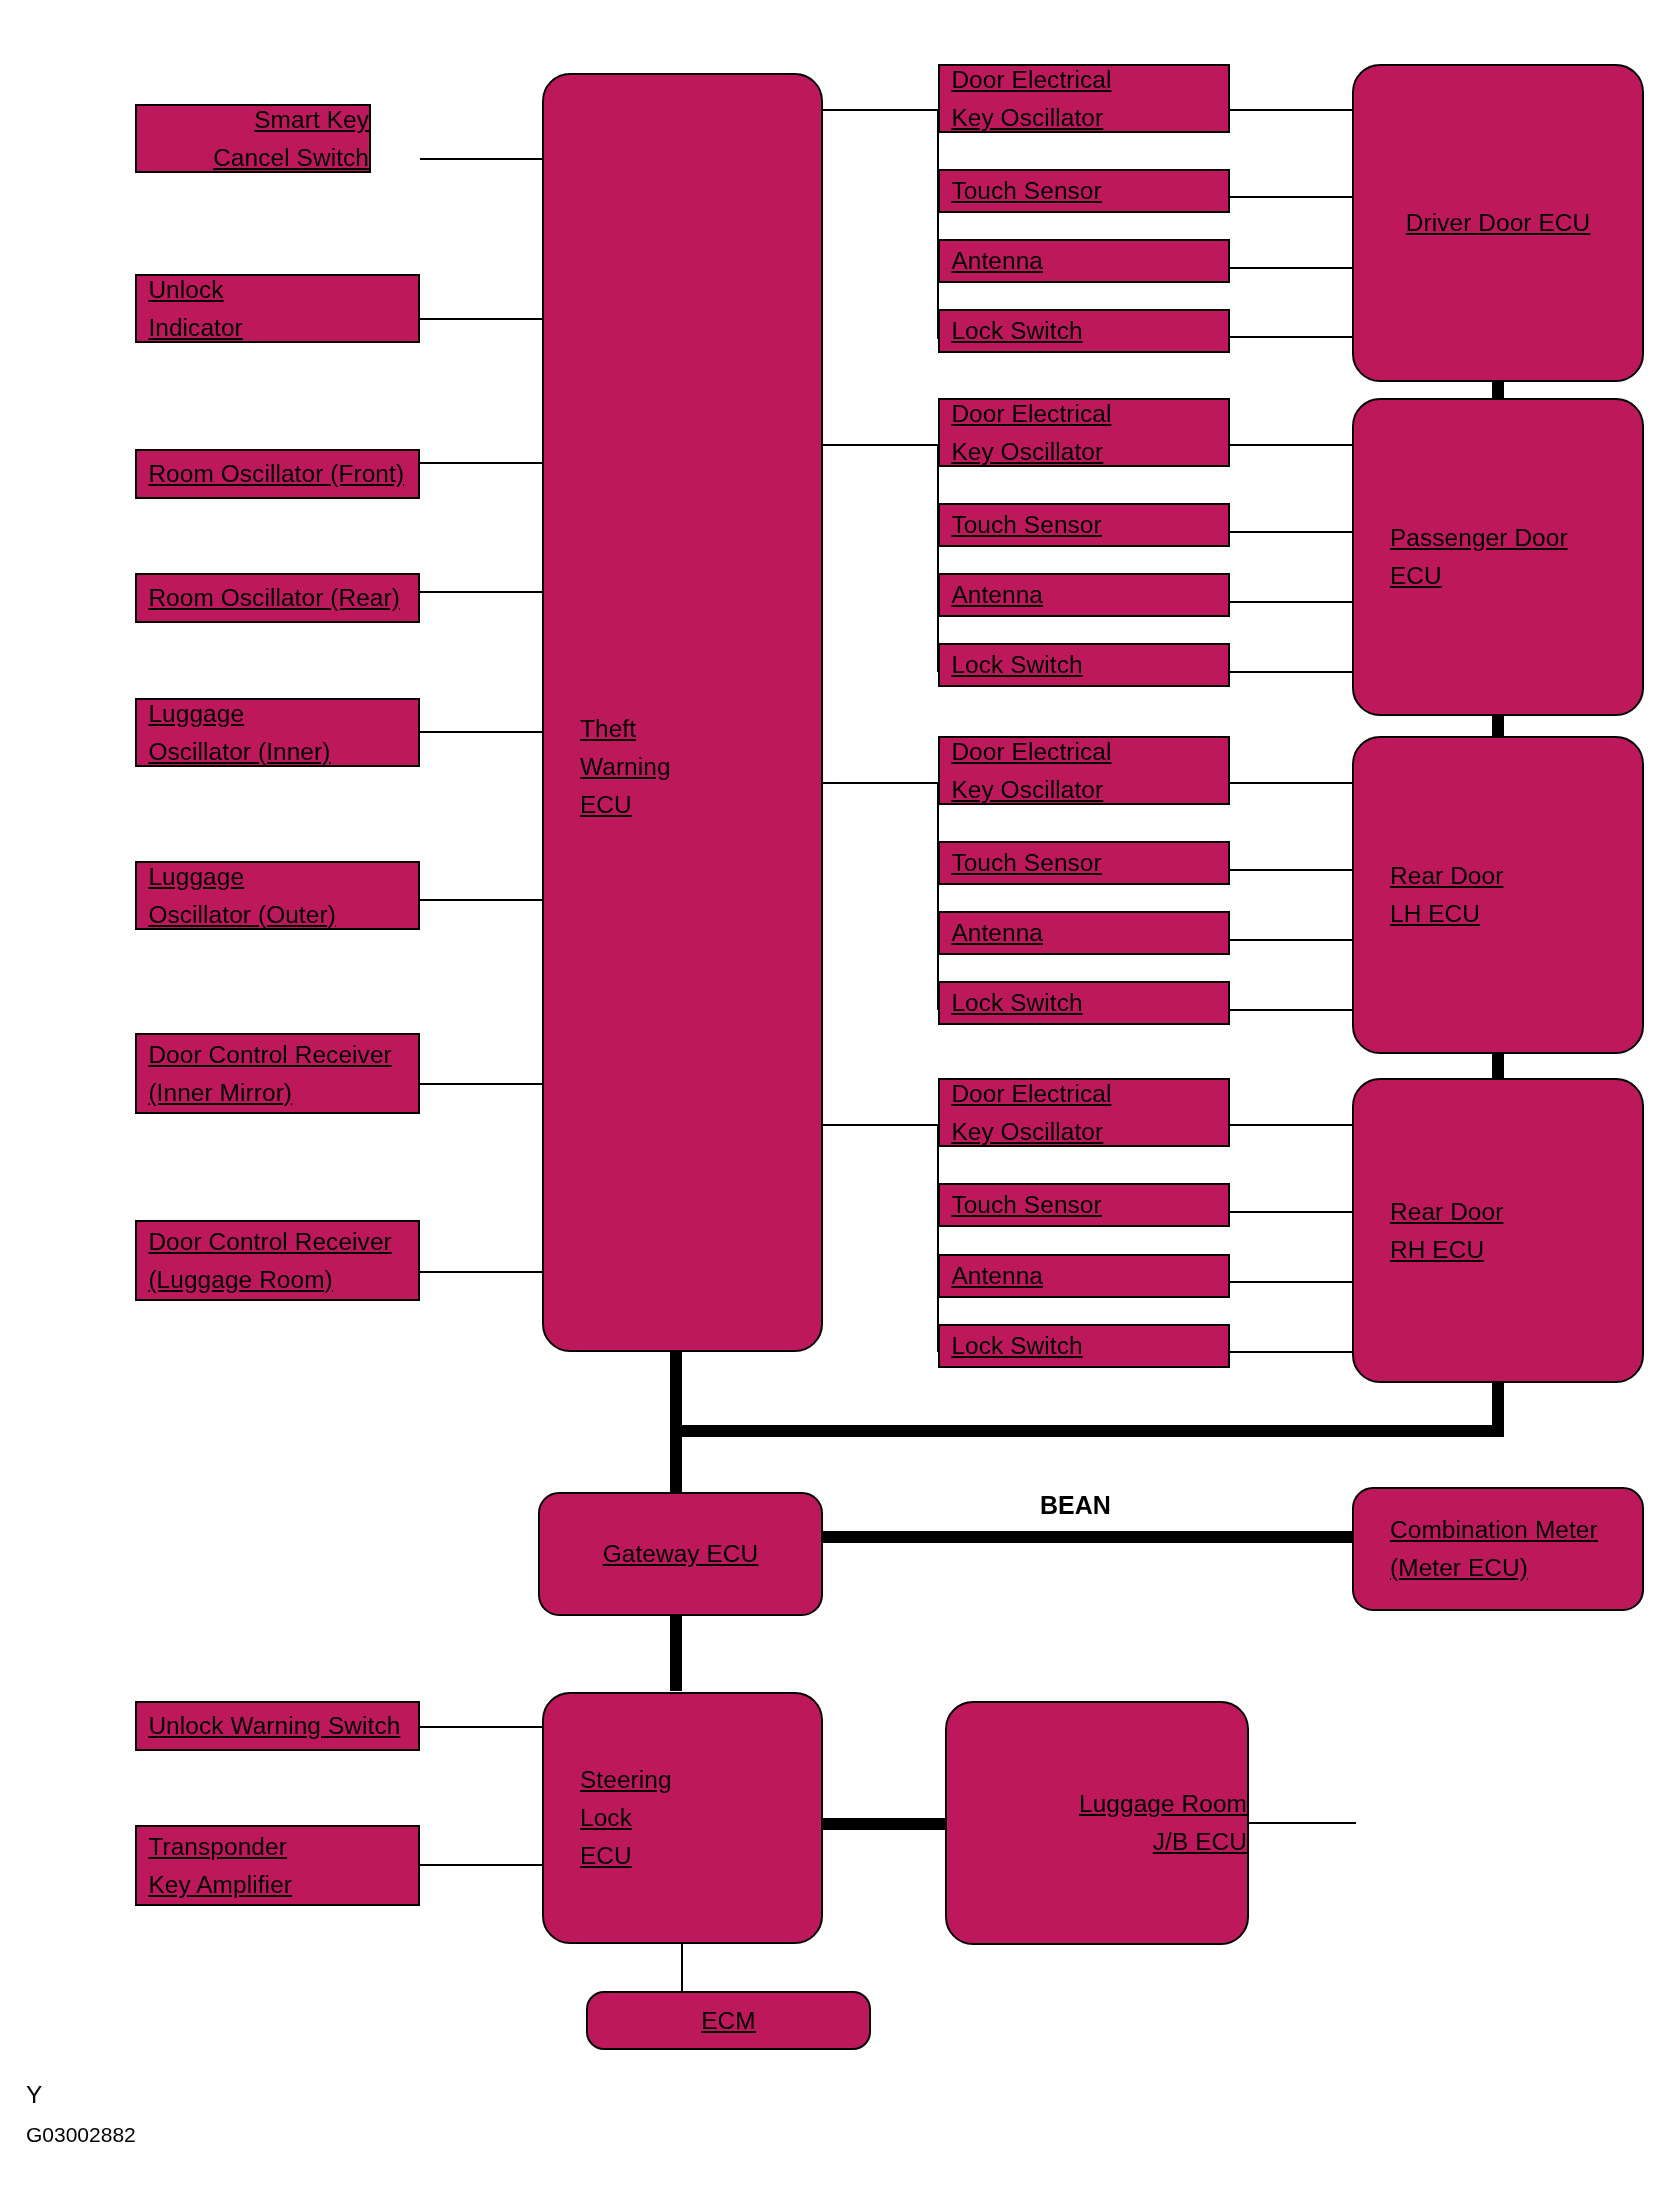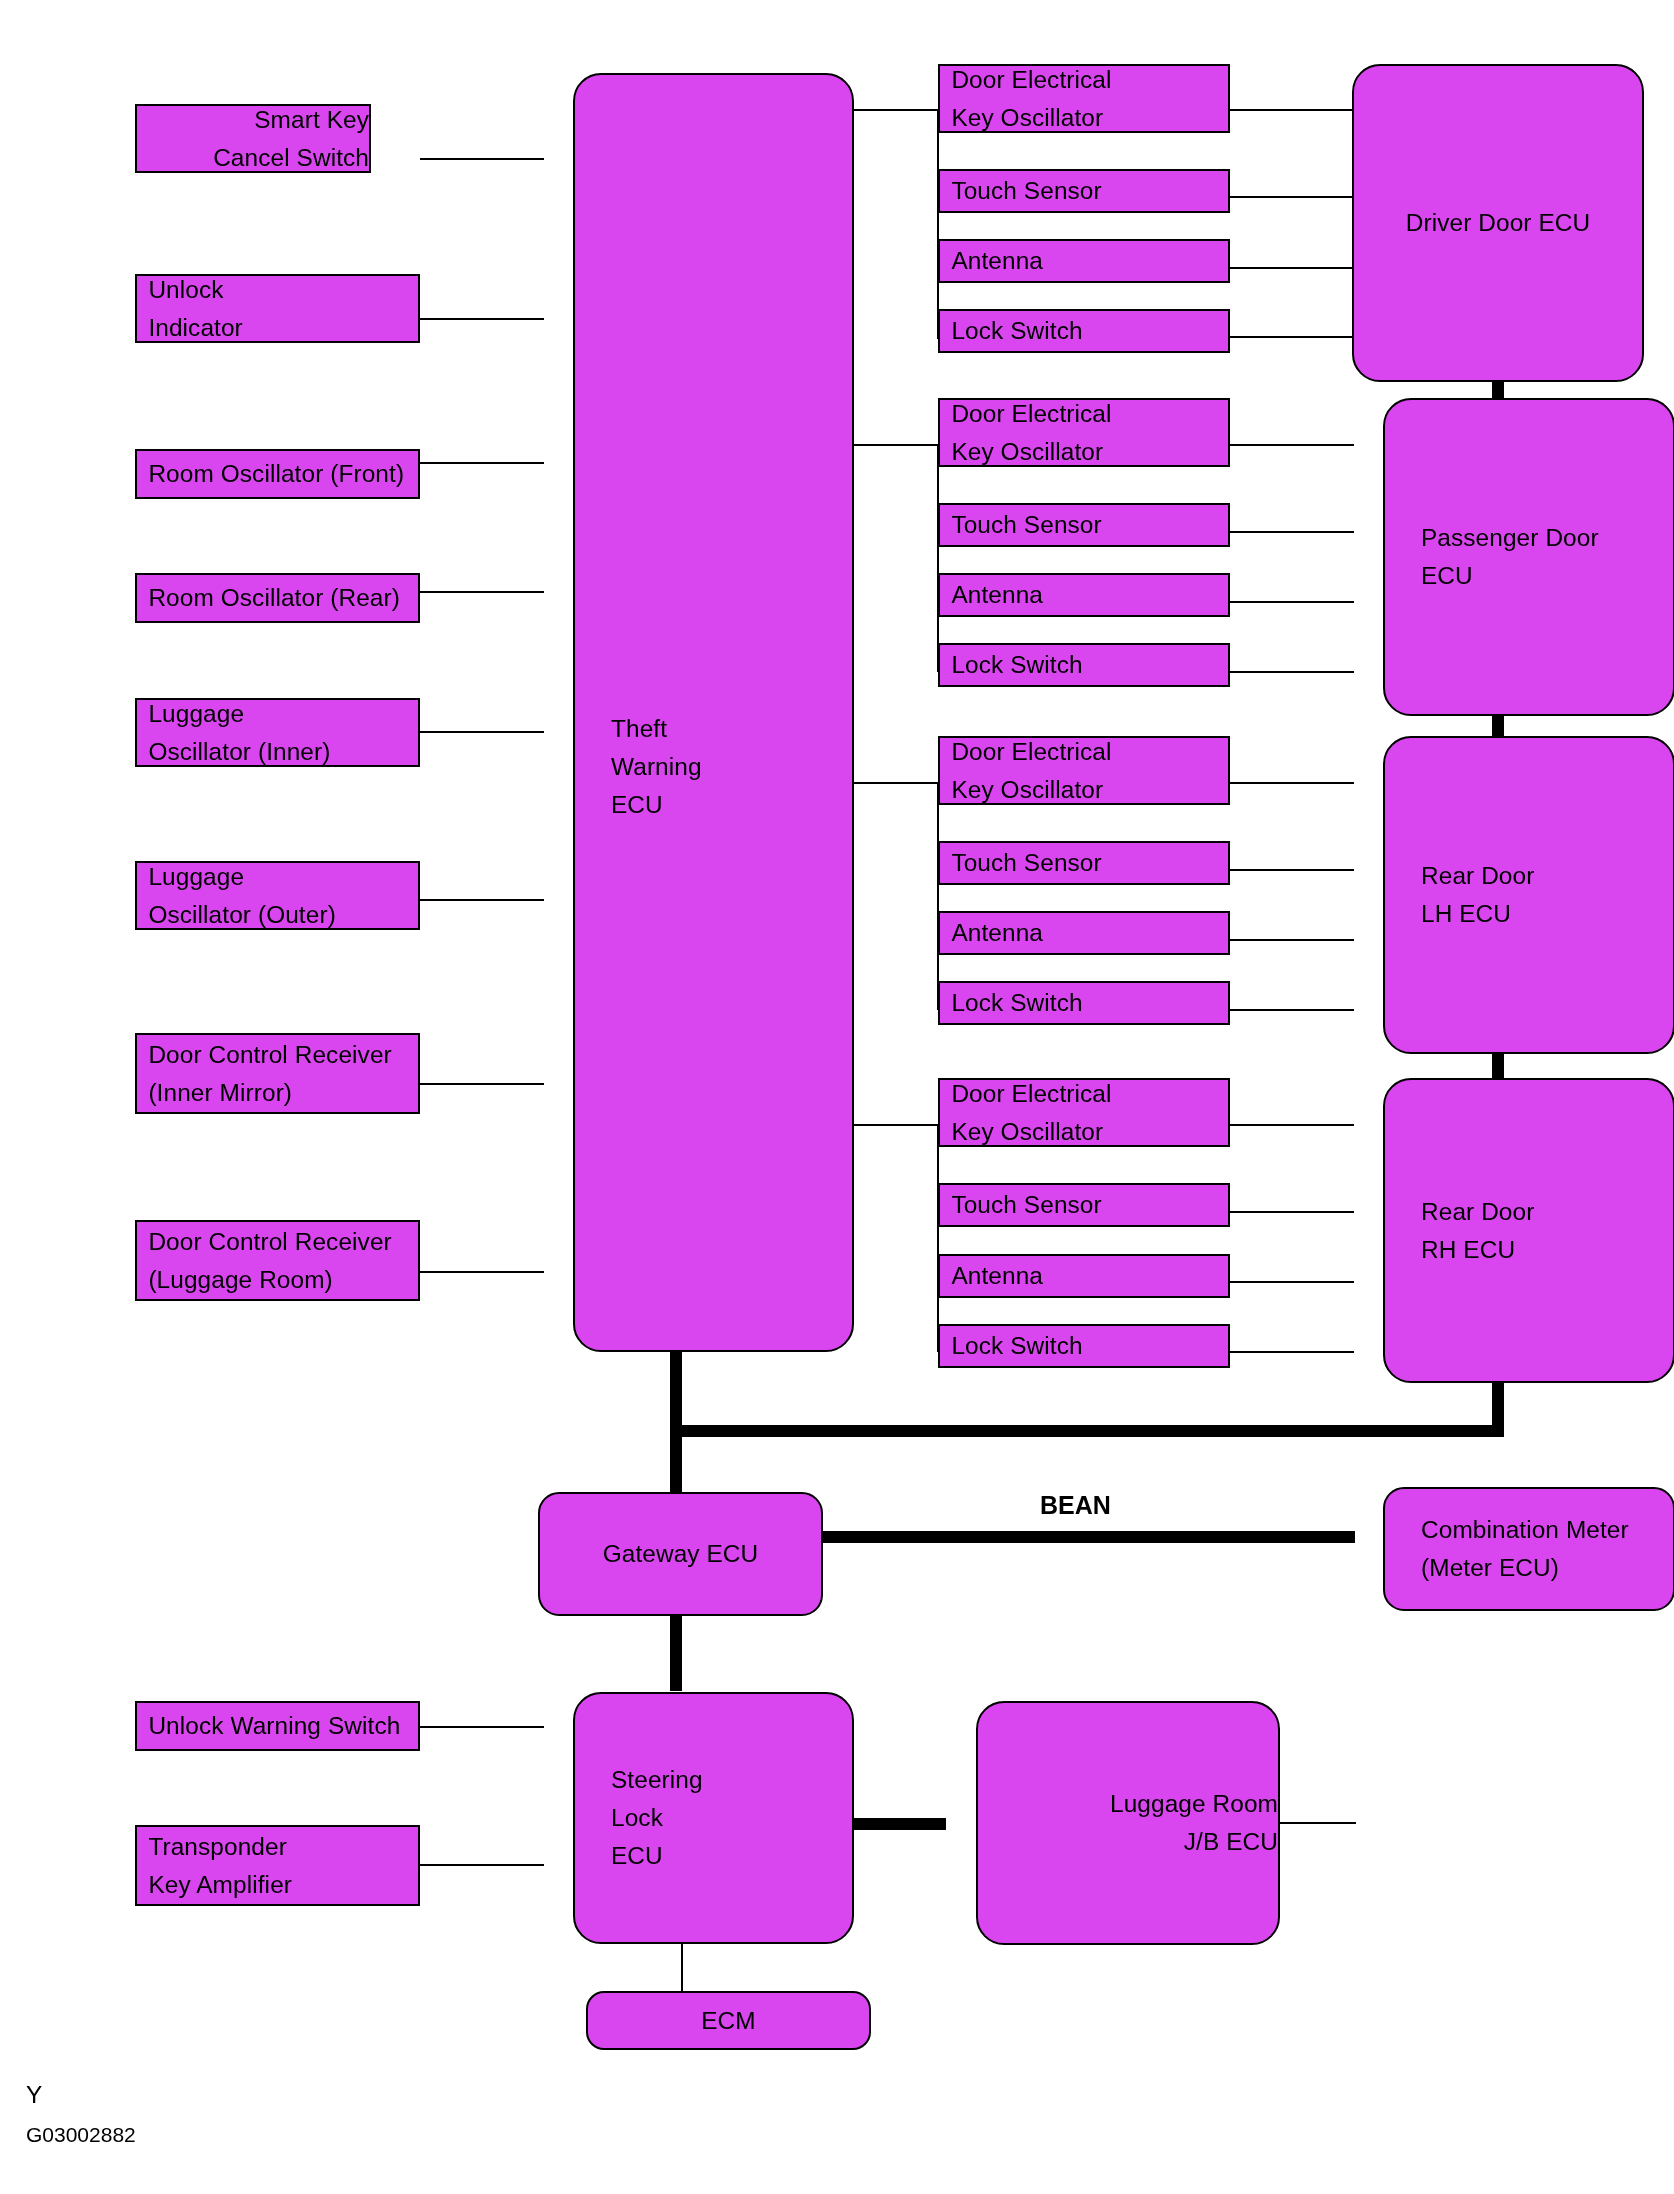--- a/index.html
+++ b/index.html
@@ -17,29 +17,30 @@
     width: 1675px;
     height: 2194px;
     background: #ffffff;
     overflow: hidden;
   }
 
   
   .box {
     position: absolute;
     box-sizing: border-box;
-    background: #d946ef;
+    background: #be185d;
     border: 2.4px solid #000000;
     display: flex;
     flex-direction: column;
     justify-content: center;
     font-size: 24.4px;
     line-height: 1.55;
     letter-spacing: 0.1px;
     z-index: 5;
+    text-decoration: underline;
   }
   .box .ln {
     display: block;
     white-space: nowrap;
   }
   
   .rect {
     border-radius: 0;
     padding-left: 11.4px;
     align-items: flex-start;
@@ -47,21 +48,20 @@
   }
   
   .round {
     border-radius: 28px;
     padding-left: 0;
   }
   .round.left-txt {
     align-items: flex-start;
     text-align: left;
     padding-left: 36px;
-    margin-left: 31px;
   }
   .round.center-txt {
     align-items: center;
     text-align: center;
   }
   .round.tight {
     border-radius: 21px;
   }
 
   

